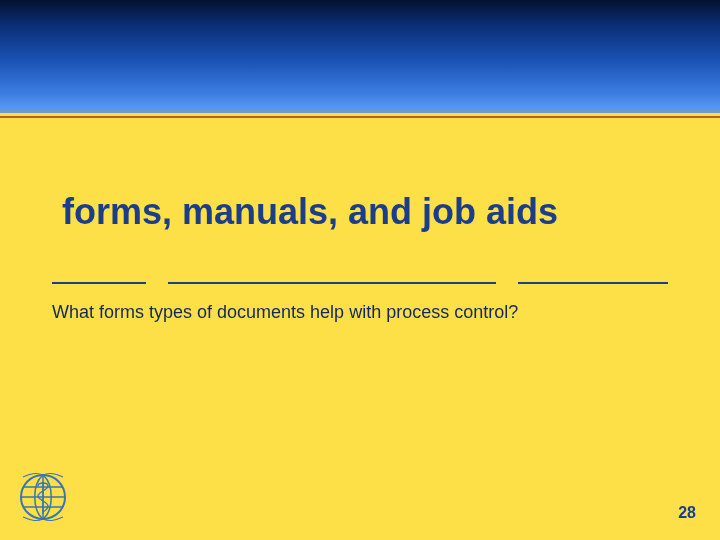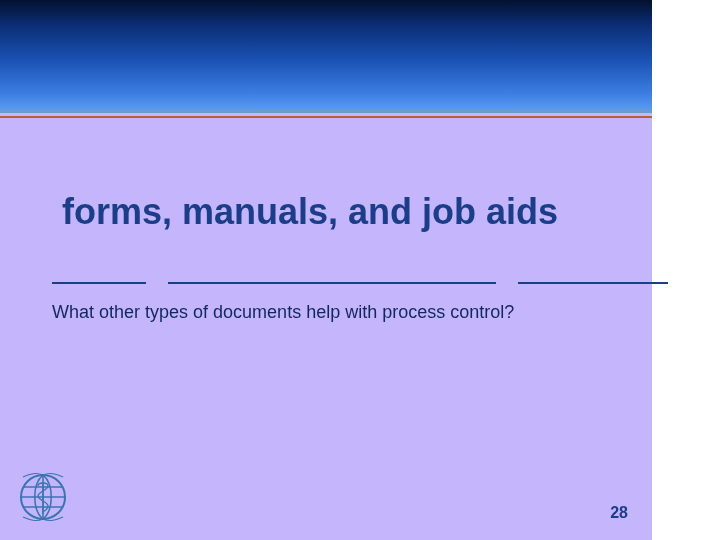--- a/index.html
+++ b/index.html
@@ -5,23 +5,23 @@
   html, body {
     margin: 0;
     padding: 0;
     width: 720px;
     height: 540px;
     font-family: Verdana, Geneva, sans-serif;
     overflow: hidden;
   }
   .slide {
     position: relative;
-    width: 652px;
+    width: 720px;
     height: 540px;
-    background: #c4b5fd;
+    background: #fde047;
   }
   .header-band {
     position: absolute;
     top: 0;
     left: 0;
     width: 100%;
     height: 110px;
     background: linear-gradient(to bottom, #03112f 0%, #0b2d73 22%, #1a52b5 55%, #3d7de2 85%, #5a9bf0 100%);
   }
   .header-rule {
@@ -100,21 +100,21 @@
   <div class="header-rule2"></div>
 
   <div class="title">forms, manuals, and job aids</div>
 
   <div class="underline-row">
     <div class="seg a"></div>
     <div class="seg b"></div>
     <div class="seg c"></div>
   </div>
 
-  <div class="body-text">What other types of documents help with process control?</div>
+  <div class="body-text">What forms types of documents help with process control?</div>
 
   <div class="logo">
     <svg viewBox="0 0 50 50" width="50" height="50">
       <circle cx="25" cy="25" r="22" fill="none" stroke="#3a75b3" stroke-width="2"></circle>
       <g stroke="#3a75b3" stroke-width="1.5" fill="none">
         <path d="M25 3 C14 12 14 38 25 47"></path>
         <path d="M25 3 C36 12 36 38 25 47"></path>
         <line x1="3" y1="25" x2="47" y2="25"></line>
         <line x1="6" y1="15" x2="44" y2="15"></line>
         <line x1="6" y1="35" x2="44" y2="35"></line>

